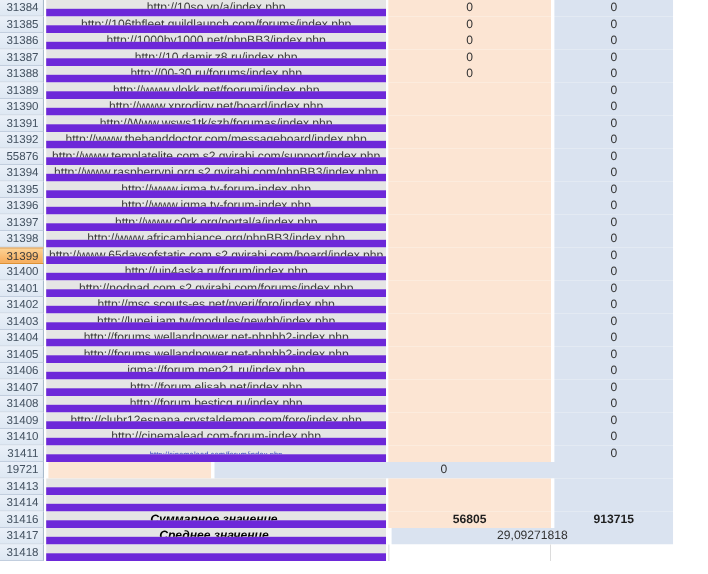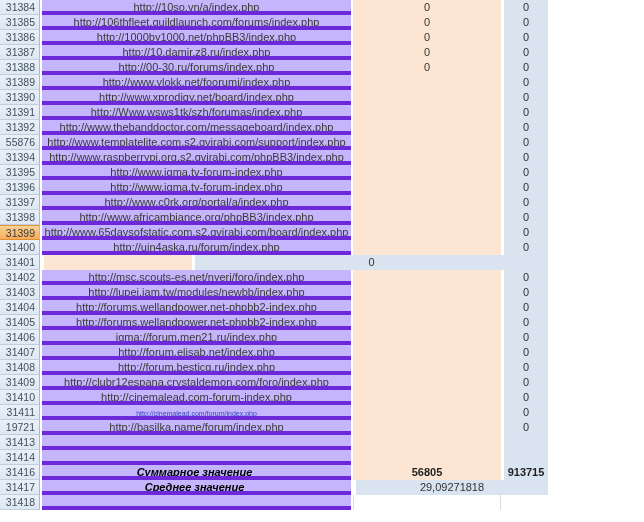--- a/index.html
+++ b/index.html
@@ -1,17 +1,17 @@
 <!DOCTYPE html>
 <html><head>
 <meta charset="utf-8">
 <style>
   html,body{margin:0;padding:0;background:#fff;}
   .sheet{
-    position:relative;width:548px;height:522px;overflow:hidden;
+    position:relative;width:612px;height:522px;overflow:hidden;
     background:#fff;font-family:"Liberation Sans",sans-serif;
     -webkit-font-smoothing:antialiased;
   }
   .row{display:flex;height:15px;line-height:15px;box-sizing:border-box;}
   
   .rh{
     flex:0 0 40px;box-sizing:border-box;
     background:linear-gradient(to bottom,#EAF0F8,#DEE8F3);
     border-right:1px solid #A9BACB;border-bottom:1px solid #C2CEDE;
     font-size:10.5px;color:#42505F;text-align:right;padding-right:4px;
@@ -19,21 +19,21 @@
   .rh.sel{
     background:linear-gradient(to bottom,#FCD294,#F7AC5B);
     border-top:1px solid #E0953B;border-bottom:1px solid #DE9134;
     color:#3A3A3A;font-weight:normal;
   }
   .gap1{flex:0 0 2px;background:#fff;}
   .gap2{flex:0 0 2px;background:#fff;}
   .gap3{flex:0 0 3px;background:#fff;}
   .cell{box-sizing:border-box;overflow:hidden;white-space:nowrap;}
   .url{
-    flex:0 0 309px;background:#c4b5fd;border-bottom:4px solid #6d28d9;
+    flex:0 0 309px;background:#e5e5e5;border-bottom:7px solid #6d28d9;
     font-size:11px;color:#3A3A3A;text-align:center;
   }
   .url.label{
     text-align:center;font-weight:bold;font-style:italic;color:#000;
     padding-right:4px;
   }
   .url .hyperlink{
     font-size:7px;color:#3747C0;text-decoration:underline;cursor:pointer;
   }
   .mid{
@@ -204,20 +204,21 @@
         <div class="gap1"></div>
         <div class="cell url">http://uin4aska.ru/forum/index.php</div>
         <div class="gap2"></div>
         <div class="cell mid"></div>
         <div class="gap3"></div>
         <div class="cell right">0</div>
       </div>
       <div class="row">
         <div class="rh">31401</div>
         <div class="gap1"></div>
+        <div class="cell url">http://nodpad.com.s2.gvirabi.com/forums/index.php</div>
         <div class="gap2"></div>
         <div class="cell mid"></div>
         <div class="gap3"></div>
         <div class="cell right">0</div>
       </div>
       <div class="row">
         <div class="rh">31402</div>
         <div class="gap1"></div>
         <div class="cell url">http://msc.scouts-es.net/nyeri/foro/index.php</div>
         <div class="gap2"></div>
@@ -302,21 +303,20 @@
         <div class="gap1"></div>
         <div class="cell url"><span class="hyperlink">http://cinemalead.com/forum/index.php</span></div>
         <div class="gap2"></div>
         <div class="cell mid"></div>
         <div class="gap3"></div>
         <div class="cell right">0</div>
       </div>
       <div class="row">
         <div class="rh">19721</div>
         <div class="gap1"></div>
-        <div class="cell url">http://basilka.name/forum/index.php</div>
         <div class="gap2"></div>
         <div class="cell mid"></div>
         <div class="gap3"></div>
         <div class="cell right">0</div>
       </div>
       <div class="row">
         <div class="rh">31413</div>
         <div class="gap1"></div>
         <div class="cell url"></div>
         <div class="gap2"></div>

